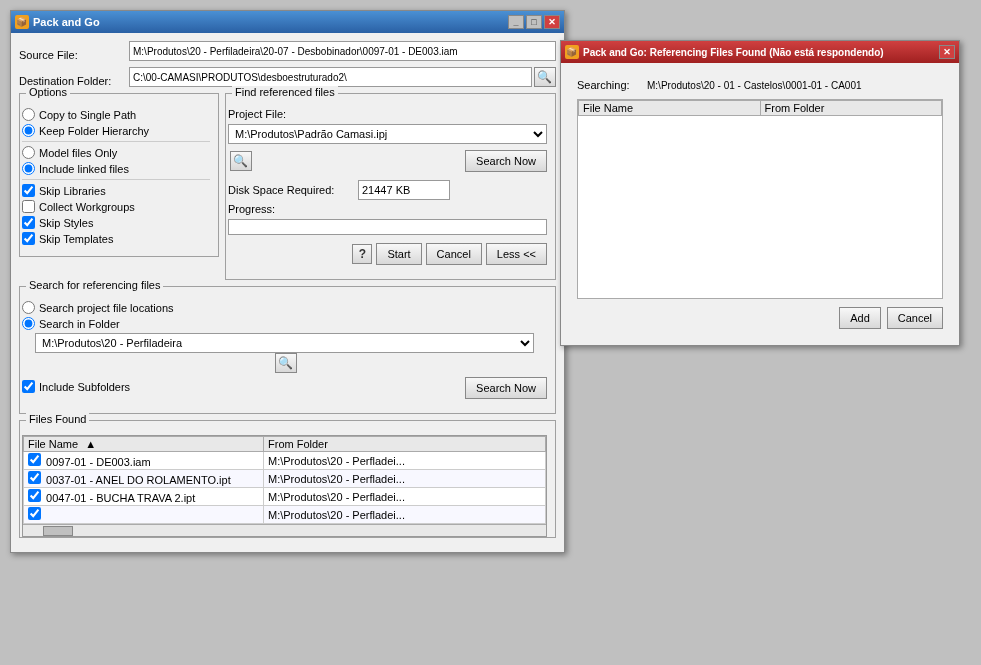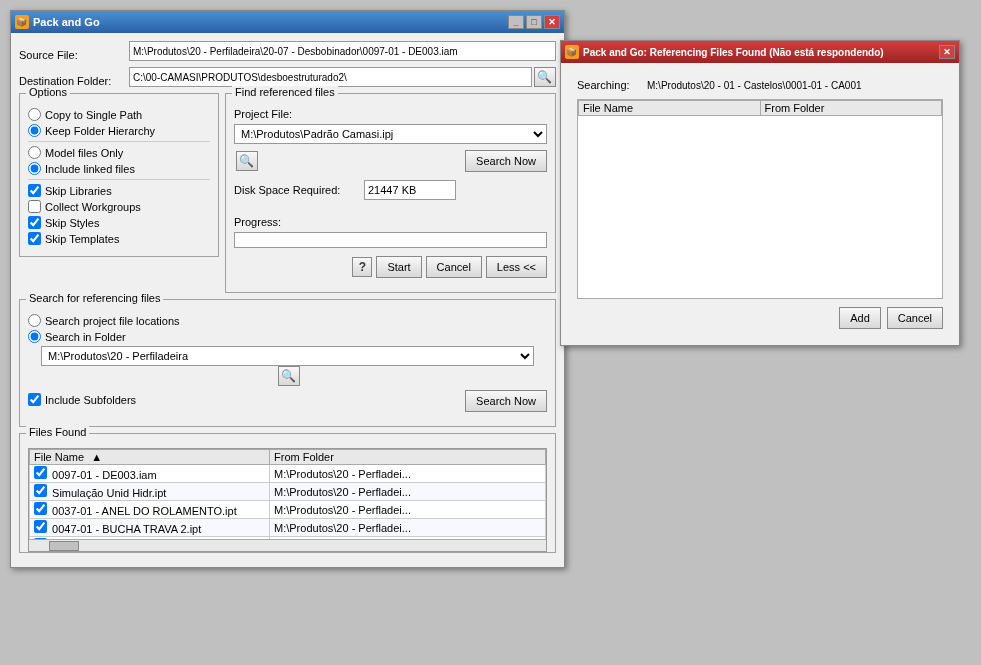--- a/index.html
+++ b/index.html
@@ -106,21 +106,21 @@
       align-items: center;
       justify-content: center;
       cursor: pointer;
       margin-left: 2px;
       font-size: 12px;
     }
 
     
     .group-box {
       border: 1px solid #a0a0a0;
-      padding: 14px 8px 8px 8px;
+      padding: 14px 8px 8px 2px;
       margin-bottom: 6px;
       position: relative;
     }
 
     .group-label {
       position: absolute;
       top: -8px;
       left: 6px;
       background: #f0f0f0;
       padding: 0 3px;
@@ -408,21 +408,21 @@
             </select>
           </div>
 
           <div class="field-row" style="margin-bottom:8px;">
             <div class="browse-btn">🔍</div>
             <div style="flex:1;"></div>
             <button class="btn">Search Now</button>
           </div>
 
 
-          <div class="field-row" style="margin-bottom:16px;">
+          <div class="field-row" style="margin-bottom:3px;">
             <span style="min-width:130px;">Disk Space Required:</span>
             <input class="text-input" type="text" style="width: 92px; flex: 0 0 auto;" readonly="" value="21447 KB">
           </div>
 
           <div class="field-row" style="margin-bottom:4px;">
             <span>Progress:</span>
           </div>
 
           <div class="progress-bar" style="margin-bottom:8px;"></div>
 
@@ -478,27 +478,20 @@
                 <th>
                   <span>From Folder</span>
                 </th>
               </tr>
             </thead>
             <tbody id="files-tbody">
             <tr>
     <td>
       <input type="checkbox" class="file-checkbox" checked="" style="">
       <span>0097-01 - DE003.iam</span>
-    </td>
-    <td>M:\Produtos\20 - Perfladei...</td>
-  </tr>
-                <tr>
-    <td>
-      <input type="checkbox" class="file-checkbox" checked="" style="">
-      <span>Simulação Unid Hidr.ipt</span>
     </td>
     <td>M:\Produtos\20 - Perfladei...</td>
   </tr>
                 <tr>
     <td>
       <input type="checkbox" class="file-checkbox" checked="" style="">
       <span>0037-01 - ANEL DO ROLAMENTO.ipt</span>
     </td>
     <td>M:\Produtos\20 - Perfladei...</td>
   </tr>

